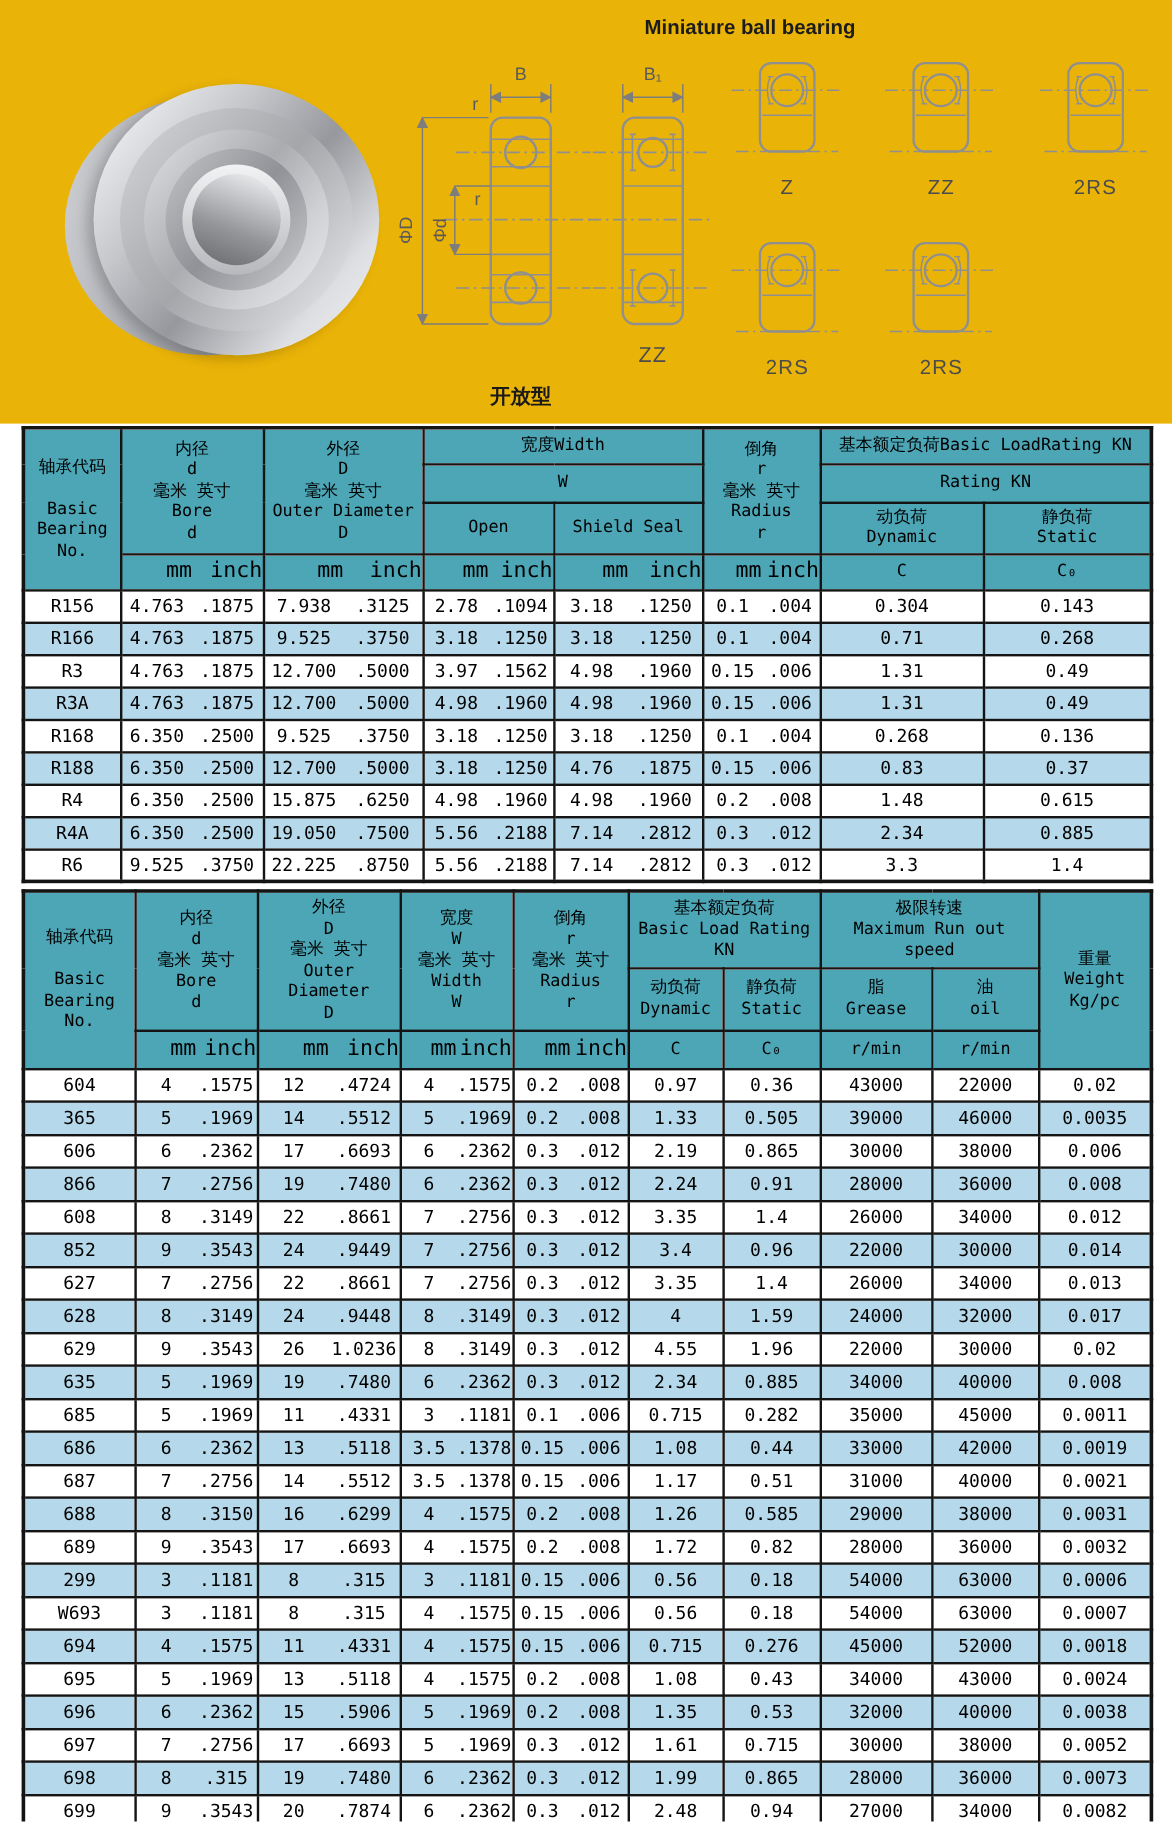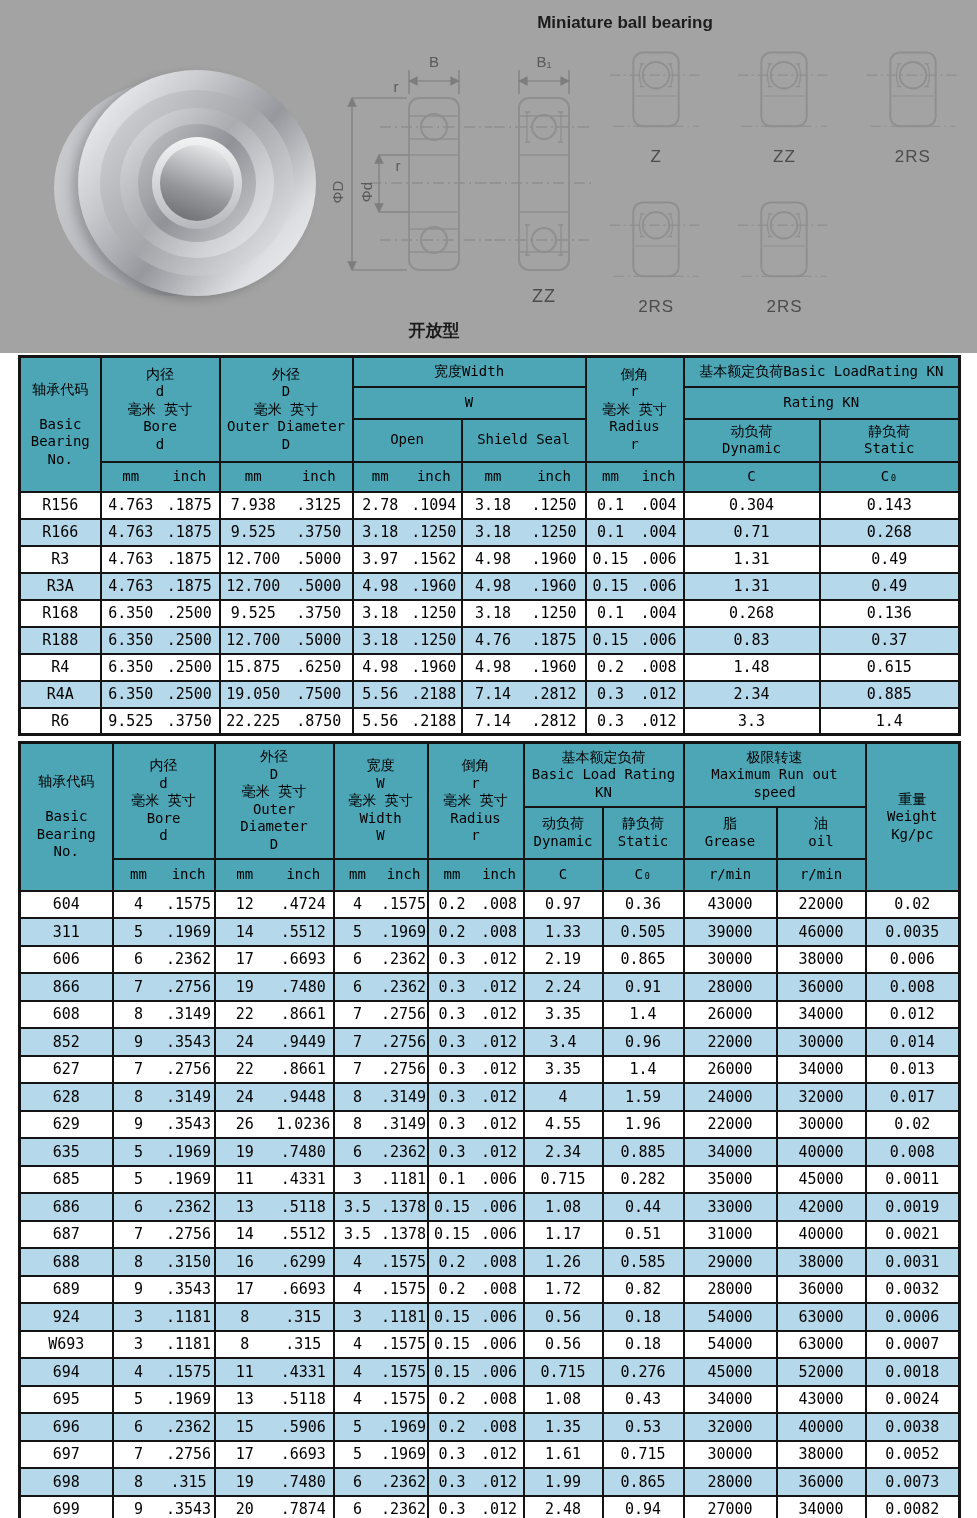--- a/index.html
+++ b/index.html
@@ -4,21 +4,21 @@
 <style>
   * { box-sizing: border-box; }
   html,body { margin:0; padding:0; }
   body {
     width: 977px; height: 1518px; position: relative; overflow: hidden;
     background: #ffffff; color: #000;
     font-family: "DejaVu Sans Mono", "DejaVu Sans", monospace;
   }
 
   
-  .top { position: absolute; left:0; top:0; width:977px; height:353px; background:#a3a3a3; }
+  .top { position: absolute; left:0; top:0; width:977px; height:353px; background:#eab308; }
   .page-title {
     position:absolute; left:455px; top:13px; width:340px; text-align:center;
     font-family:"Liberation Sans", sans-serif; font-weight:bold; font-size:17px; color:#1c1c1c;
   }
 
   
   .photo { position:absolute; left:48px; top:62px; width:290px; height:250px; }
   .photo .disk { position:absolute; border-radius:50%; }
   .p-depth  { left:6px;  top:18px; width:238px; height:216px;
               background:linear-gradient(100deg,#cfd1d5 0%,#94969b 55%,#bfc1c5 100%); }
@@ -61,21 +61,21 @@
   table { border:3px solid #141414; }
   thead th {
     background:#4ca6b6; font-weight:normal; font-size:14px; line-height:1.25;
     white-space:pre-line; text-align:center; vertical-align:middle; padding:1px 0;
   }
   tbody td { font-size:15px; height:27px; text-align:center; vertical-align:middle; }
   .t2 tbody td { height:27.5px; }
   tbody tr:nth-child(even) { background:#b5d9ea; }
   tbody td span { display:inline-block; width:100%; }
   tbody td.pair span { width:50%; }
-  th.units-cell span { display:inline-block; width:50%; font-size:14px; }
+  th.units-cell span { display:inline-block; width:50%; font-size:18px;text-align:right; }
   .gap { height:5px; }
 </style>
 </head>
 <body>
 
 <div class="top">
 
   <div class="page-title">Miniature ball bearing</div>
 
   <div class="photo">
@@ -457,21 +457,21 @@
           <td class="pair"><span>12</span><span>.4724</span></td>
           <td class="pair"><span>4</span><span>.1575</span></td>
           <td class="pair"><span>0.2</span><span>.008</span></td>
           <td><span>0.97</span></td>
           <td><span>0.36</span></td>
           <td><span>43000</span></td>
           <td><span>22000</span></td>
           <td><span>0.02</span></td>
         </tr>
         <tr>
-          <td><span>311</span></td>
+          <td><span>365</span></td>
           <td class="pair"><span>5</span><span>.1969</span></td>
           <td class="pair"><span>14</span><span>.5512</span></td>
           <td class="pair"><span>5</span><span>.1969</span></td>
           <td class="pair"><span>0.2</span><span>.008</span></td>
           <td><span>1.33</span></td>
           <td><span>0.505</span></td>
           <td><span>39000</span></td>
           <td><span>46000</span></td>
           <td><span>0.0035</span></td>
         </tr>
@@ -625,21 +625,21 @@
           <td class="pair"><span>17</span><span>.6693</span></td>
           <td class="pair"><span>4</span><span>.1575</span></td>
           <td class="pair"><span>0.2</span><span>.008</span></td>
           <td><span>1.72</span></td>
           <td><span>0.82</span></td>
           <td><span>28000</span></td>
           <td><span>36000</span></td>
           <td><span>0.0032</span></td>
         </tr>
         <tr>
-          <td><span>924</span></td>
+          <td><span>299</span></td>
           <td class="pair"><span>3</span><span>.1181</span></td>
           <td class="pair"><span>8</span><span>.315</span></td>
           <td class="pair"><span>3</span><span>.1181</span></td>
           <td class="pair"><span>0.15</span><span>.006</span></td>
           <td><span>0.56</span></td>
           <td><span>0.18</span></td>
           <td><span>54000</span></td>
           <td><span>63000</span></td>
           <td><span>0.0006</span></td>
         </tr>

